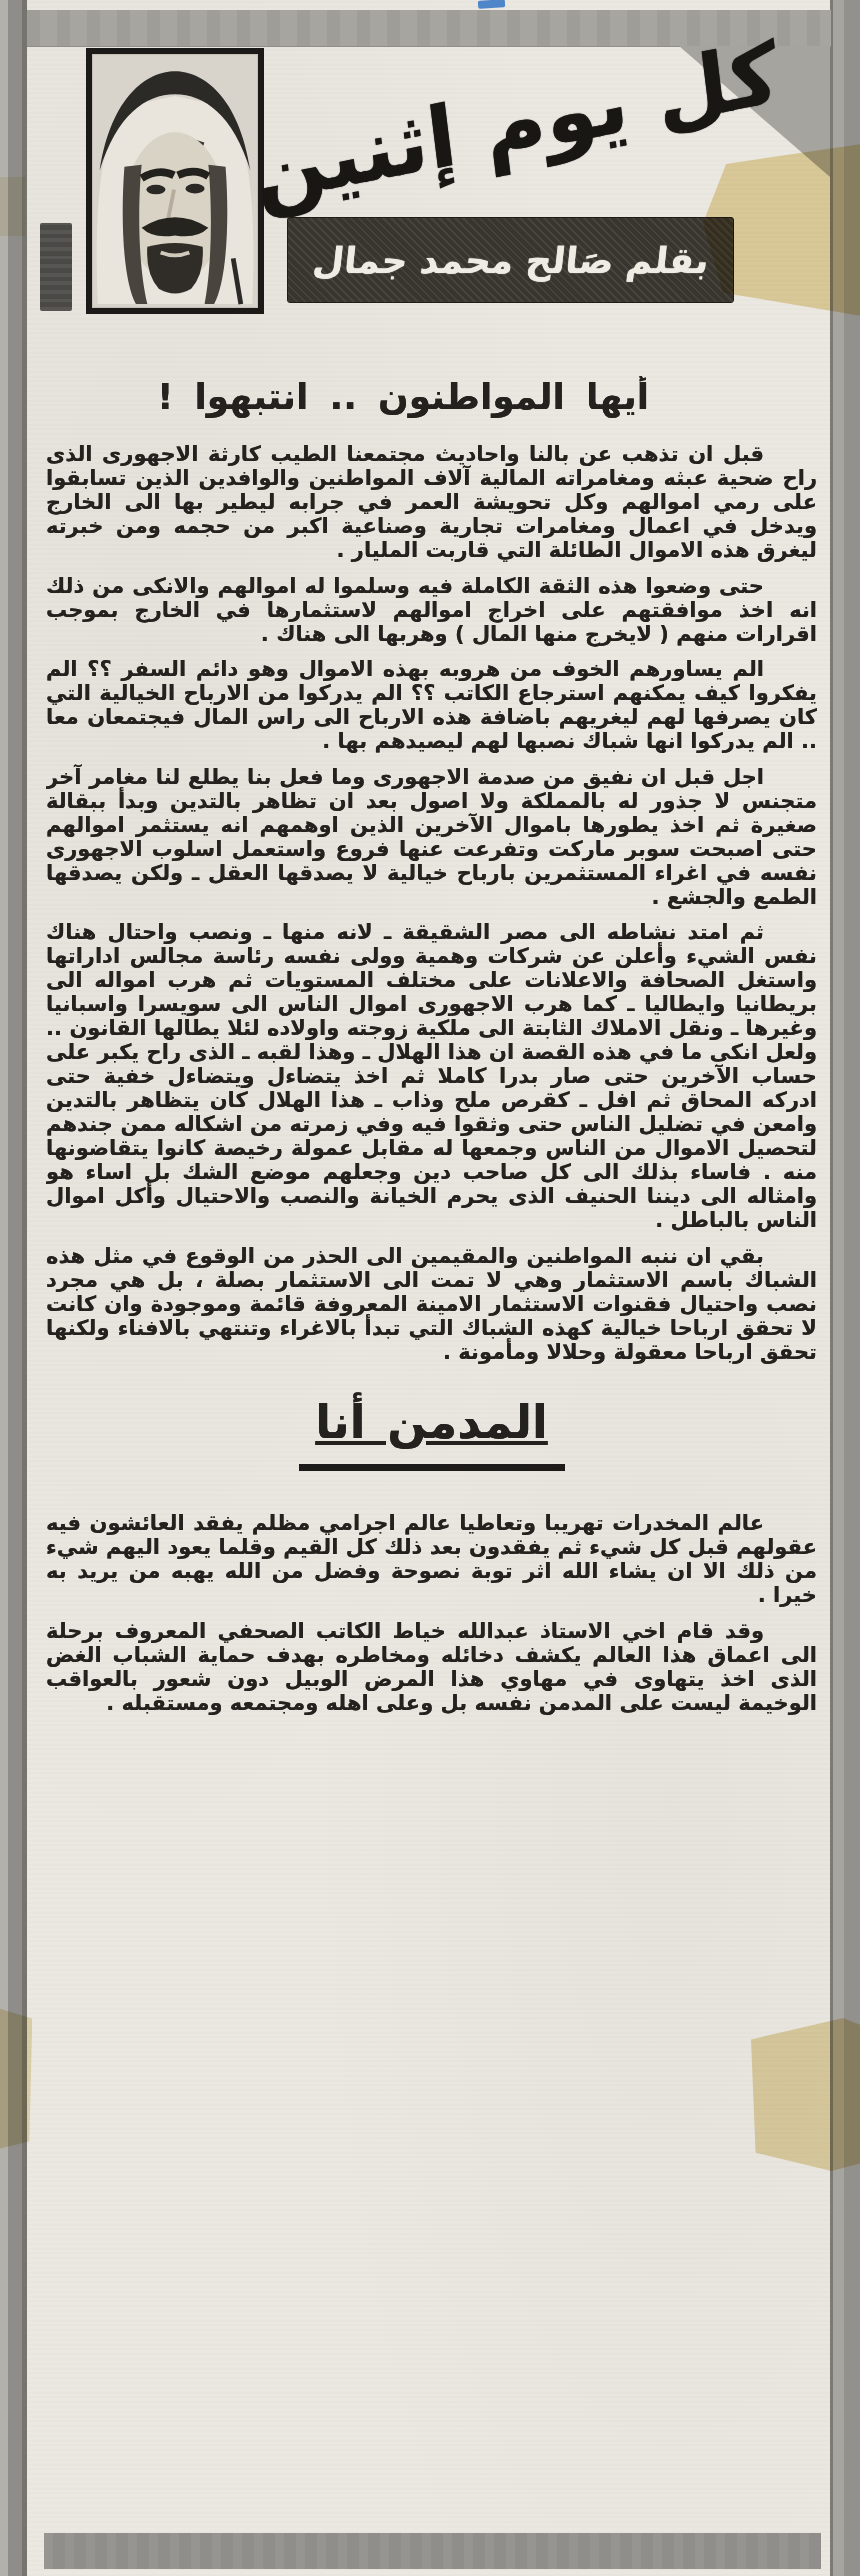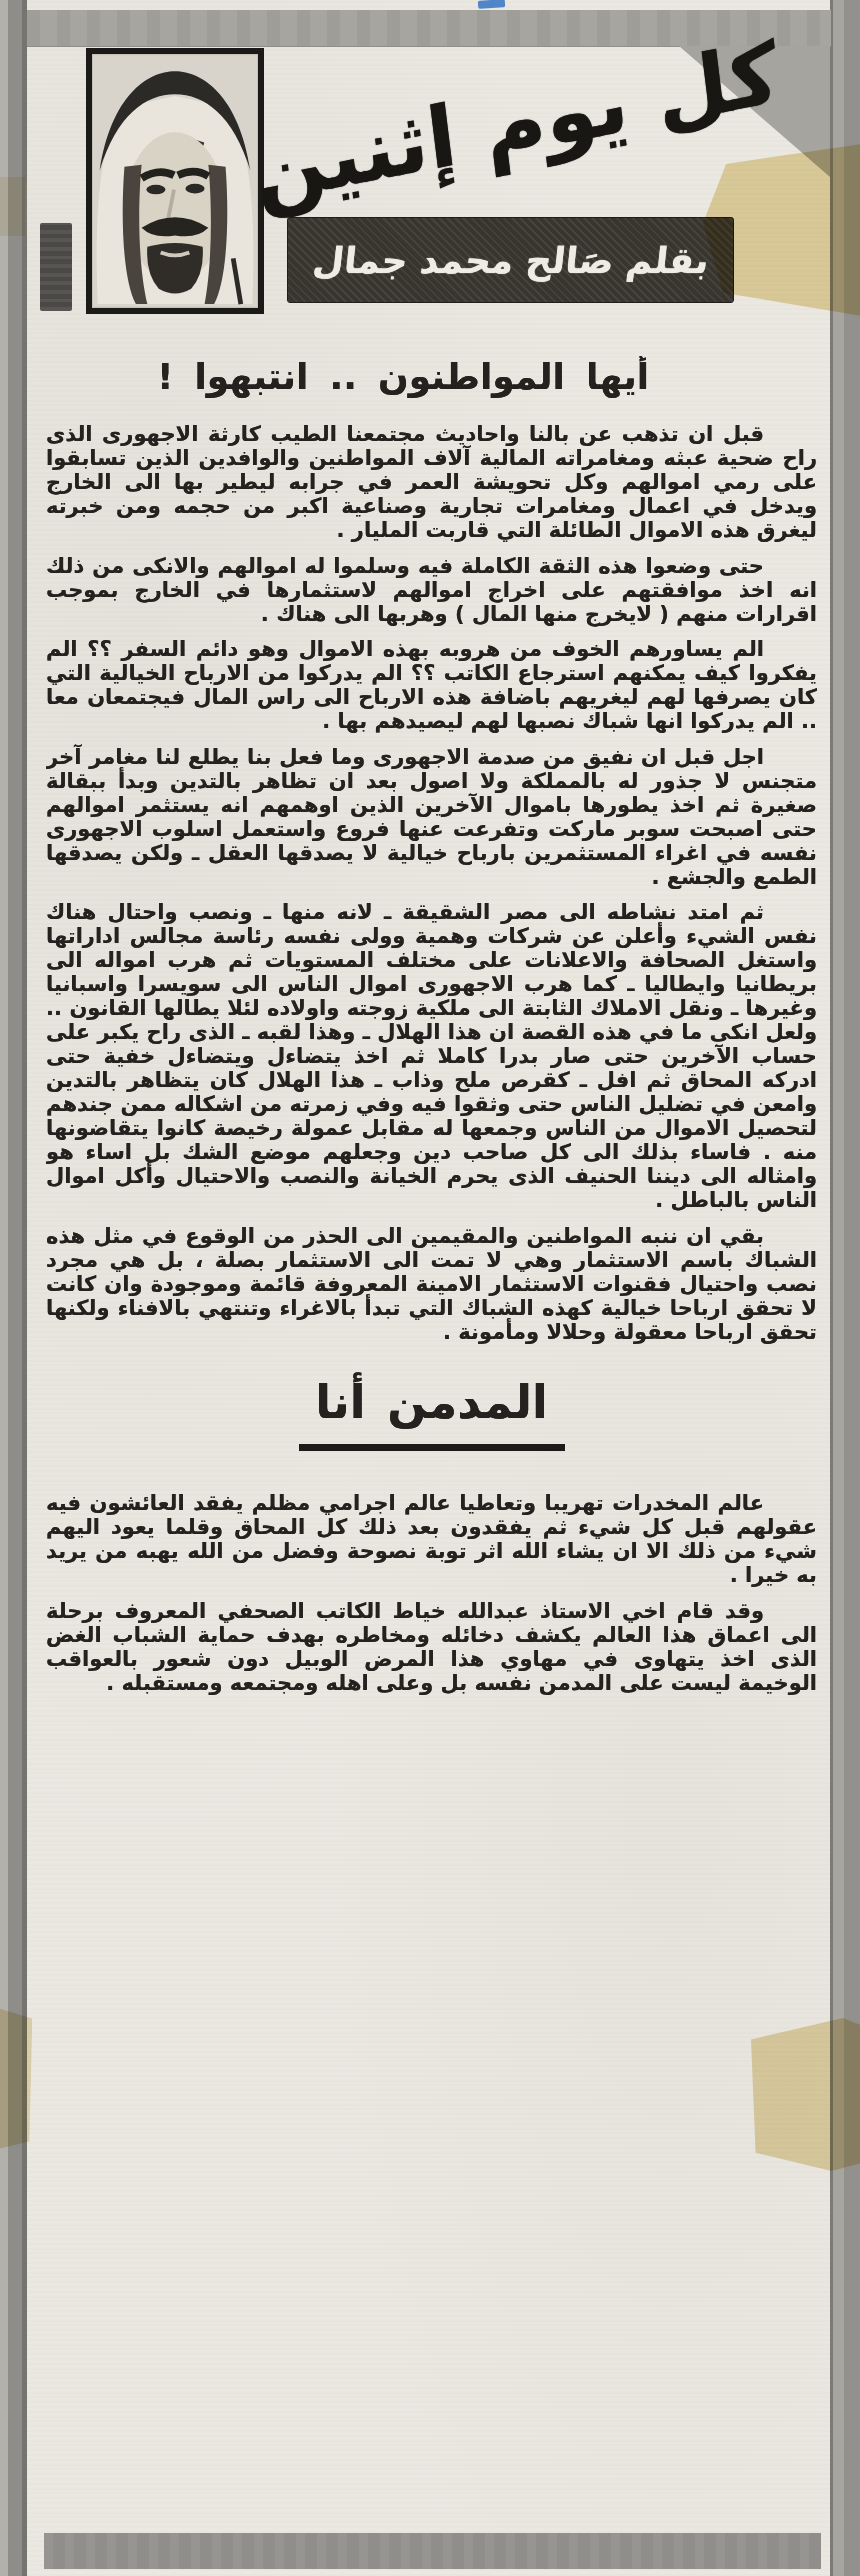--- a/index.html
+++ b/index.html
@@ -39,29 +39,29 @@
   .masthead-title span{display:block;transform:rotate(-11deg) skewX(-4deg);
     font-size:84px;font-weight:800;letter-spacing:-1.9px;color:#181714;white-space:nowrap;
     text-shadow:0 0 1px rgba(20,18,15,.9);}
   .byline-banner{position:absolute;left:287px;top:217px;width:445px;height:84px;
     background:repeating-linear-gradient(45deg, rgba(255,255,255,.07) 0 1.9px, transparent 1.9px 5.7px),var(--banner,#38352f);
     border:1.9px solid #1f1d1a;border-radius:2.9px;
     display:flex;align-items:center;justify-content:center;}
   .byline-banner span{color:#efece4;font-size:36px;font-weight:800;white-space:nowrap;
     transform:skewX(-6deg);text-shadow:0 0 1px #fff;}
   
-  .content{position:absolute;left:46px;top:356px;width:771px;height:2160px;overflow:hidden;
+  .content{position:absolute;left:46px;top:376px;width:771px;height:2160px;overflow:hidden;
     direction:rtl;color:var(--ink,#24221f);}
   .headline1{margin:0 0 25px;padding:0 0 0 0;padding-left:0;padding-right:57px;
     font-size:36px;font-weight:800;text-align:center;word-spacing:8.6px;letter-spacing:0;
     text-shadow:0 0 0.6px rgba(25,23,20,.9);}
   .content p{margin:0 0 11.5px;font-size:21px;font-weight:700;line-height:24px;
     text-align:justify;text-indent:53px;text-shadow:0 0 0.5px rgba(30,28,25,.75);}
   .headline2{margin:31px 0 0;font-size:46px;font-weight:800;text-align:center;word-spacing:5.7px;
-    text-shadow:0 0 0.6px rgba(25,23,20,.9);}
+    text-shadow:0 0 0.6px rgba(25,23,20,.9);text-decoration:underline;}
   .headline-rule{width:266px;height:7.7px;background:#1c1b19;margin:15.3px auto 40px;}
   
   .tape{position:absolute;mix-blend-mode:multiply;}
   .tape1{left:703px;top:143px;width:165px;height:174px;background:var(--tape,#e9d7a0);opacity:.88;
     clip-path:polygon(14% 12%,100% 0,100% 100%,12% 86%,0 46%);}
   .tape2{left:751px;top:2018px;width:115px;height:153px;background:#e6d6a2;opacity:.85;
     clip-path:polygon(0 14%,80% 0,100% 6%,100% 94%,70% 100%,4% 88%);}
   .tape3{left:-5.7px;top:2007px;width:38px;height:143px;background:#e8dbae;opacity:.8;
     clip-path:polygon(0 0,100% 8%,92% 94%,0 100%);}
   .tape4{left:-3.8px;top:177px;width:29px;height:59px;background:#e8ddb5;opacity:.45;}
@@ -128,21 +128,21 @@
     <h1 class="headline1">أيها المواطنون .. انتبهوا !</h1>
     <p>قبل ان تذهب عن بالنا واحاديث مجتمعنا الطيب كارثة الاجهورى الذى راح ضحية عبثه ومغامراته المالية آلاف المواطنين والوافدين الذين تسابقوا على رمي اموالهم وكل تحويشة العمر في جرابه ليطير بها الى الخارج ويدخل في اعمال ومغامرات تجارية وصناعية اكبر من حجمه ومن خبرته ليغرق هذه الاموال الطائلة التي قاربت المليار .</p>
     <p>حتى وضعوا هذه الثقة الكاملة فيه وسلموا له اموالهم والانكى من ذلك انه اخذ موافقتهم على اخراج اموالهم لاستثمارها في الخارج بموجب اقرارات منهم ( لايخرج منها المال ) وهربها الى هناك .</p>
     <p>الم يساورهم الخوف من هروبه بهذه الاموال وهو دائم السفر ؟؟ الم يفكروا كيف يمكنهم استرجاع الكاتب ؟؟ الم يدركوا من الارباح الخيالية التي كان يصرفها لهم ليغريهم باضافة هذه الارباح الى راس المال فيجتمعان معا .. الم يدركوا انها شباك نصبها لهم ليصيدهم بها .</p>
     <p>اجل قبل ان نفيق من صدمة الاجهورى وما فعل بنا يطلع لنا مغامر آخر متجنس لا جذور له بالمملكة ولا اصول بعد ان تظاهر بالتدين وبدأ ببقالة صغيرة ثم اخذ يطورها باموال الآخرين الذين اوهمهم انه يستثمر اموالهم حتى اصبحت سوبر ماركت وتفرعت عنها فروع واستعمل اسلوب الاجهورى نفسه في اغراء المستثمرين بارباح خيالية لا يصدقها العقل ـ ولكن يصدقها الطمع والجشع .</p>
     <p>ثم امتد نشاطه الى مصر الشقيقة ـ لانه منها ـ ونصب واحتال هناك نفس الشيء وأعلن عن شركات وهمية وولى نفسه رئاسة مجالس اداراتها واستغل الصحافة والاعلانات على مختلف المستويات ثم هرب امواله الى بريطانيا وايطاليا ـ كما هرب الاجهورى اموال الناس الى سويسرا واسبانيا وغيرها ـ ونقل الاملاك الثابتة الى ملكية زوجته واولاده لئلا يطالها القانون .. ولعل انكى ما في هذه القصة ان هذا الهلال ـ وهذا لقبه ـ الذى راح يكبر على حساب الآخرين حتى صار بدرا كاملا ثم اخذ يتضاءل ويتضاءل خفية حتى ادركه المحاق ثم افل ـ كقرص ملح وذاب ـ هذا الهلال كان يتظاهر بالتدين وامعن في تضليل الناس حتى وثقوا فيه وفي زمرته من اشكاله ممن جندهم لتحصيل الاموال من الناس وجمعها له مقابل عمولة رخيصة كانوا يتقاضونها منه . فاساء بذلك الى كل صاحب دين وجعلهم موضع الشك بل اساء هو وامثاله الى ديننا الحنيف الذى يحرم الخيانة والنصب والاحتيال وأكل اموال الناس بالباطل .</p>
     <p>بقي ان ننبه المواطنين والمقيمين الى الحذر من الوقوع في مثل هذه الشباك باسم الاستثمار وهي لا تمت الى الاستثمار بصلة ، بل هي مجرد نصب واحتيال فقنوات الاستثمار الامينة المعروفة قائمة وموجودة وان كانت لا تحقق ارباحا خيالية كهذه الشباك التي تبدأ بالاغراء وتنتهي بالافناء ولكنها تحقق ارباحا معقولة وحلالا ومأمونة .</p>
 
     <h2 class="headline2">المدمن أنا</h2>
     <div class="headline-rule"></div>
-    <p>عالم المخدرات تهريبا وتعاطيا عالم اجرامي مظلم يفقد العائشون فيه عقولهم قبل كل شيء ثم يفقدون بعد ذلك كل المحاق وقلما يعود اليهم شيء من ذلك الا ان يشاء الله اثر توبة نصوحة وفضل من الله يهبه من يريد به خيرا .</p>
+    <p>عالم المخدرات تهريبا وتعاطيا عالم اجرامي مظلم يفقد العائشون فيه عقولهم قبل كل شيء ثم يفقدون بعد ذلك كل القيم وقلما يعود اليهم شيء من ذلك الا ان يشاء الله اثر توبة نصوحة وفضل من الله يهبه من يريد به خيرا .</p>
     <p>وقد قام اخي الاستاذ عبدالله خياط الكاتب الصحفي المعروف برحلة الى اعماق هذا العالم يكشف دخائله ومخاطره بهدف حماية الشباب الغض الذى اخذ يتهاوى في مهاوي هذا المرض الوبيل دون شعور بالعواقب الوخيمة ليست على المدمن نفسه بل وعلى اهله ومجتمعه ومستقبله .</p>
 
   </div>
 
   <div class="tape tape1"></div>
   <div class="tape tape2"></div>
   <div class="tape tape3"></div>
   <div class="tape tape4"></div>
   <div class="blue-mark"></div>
 

